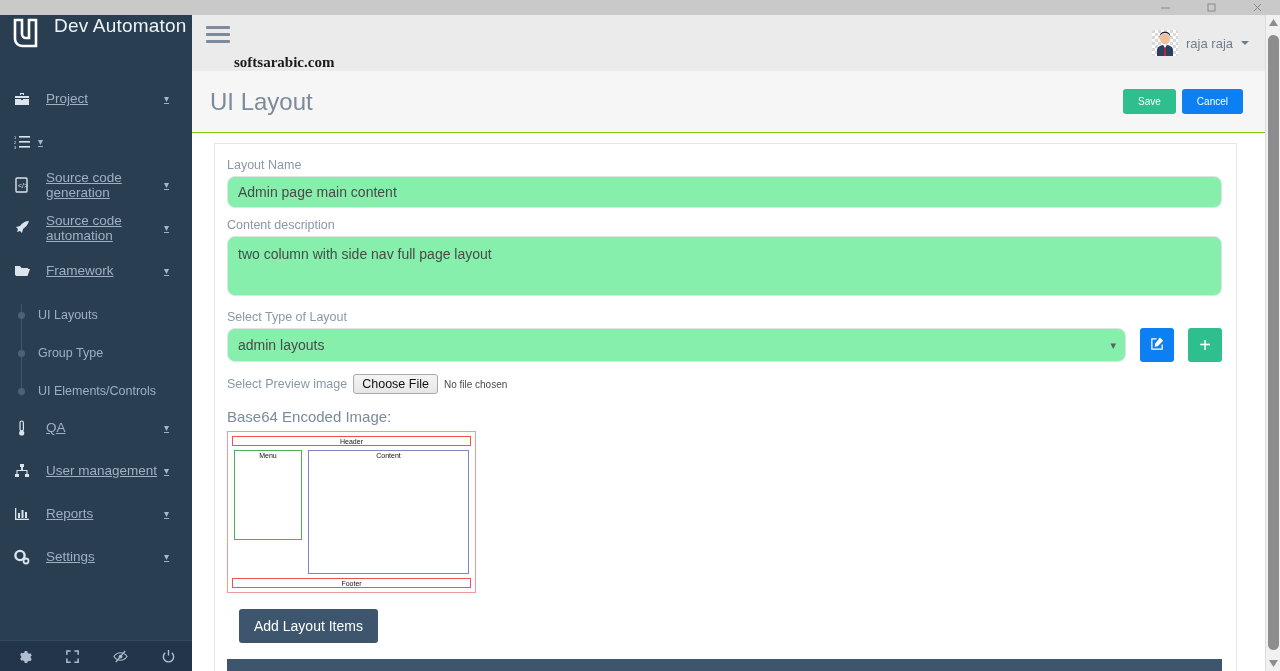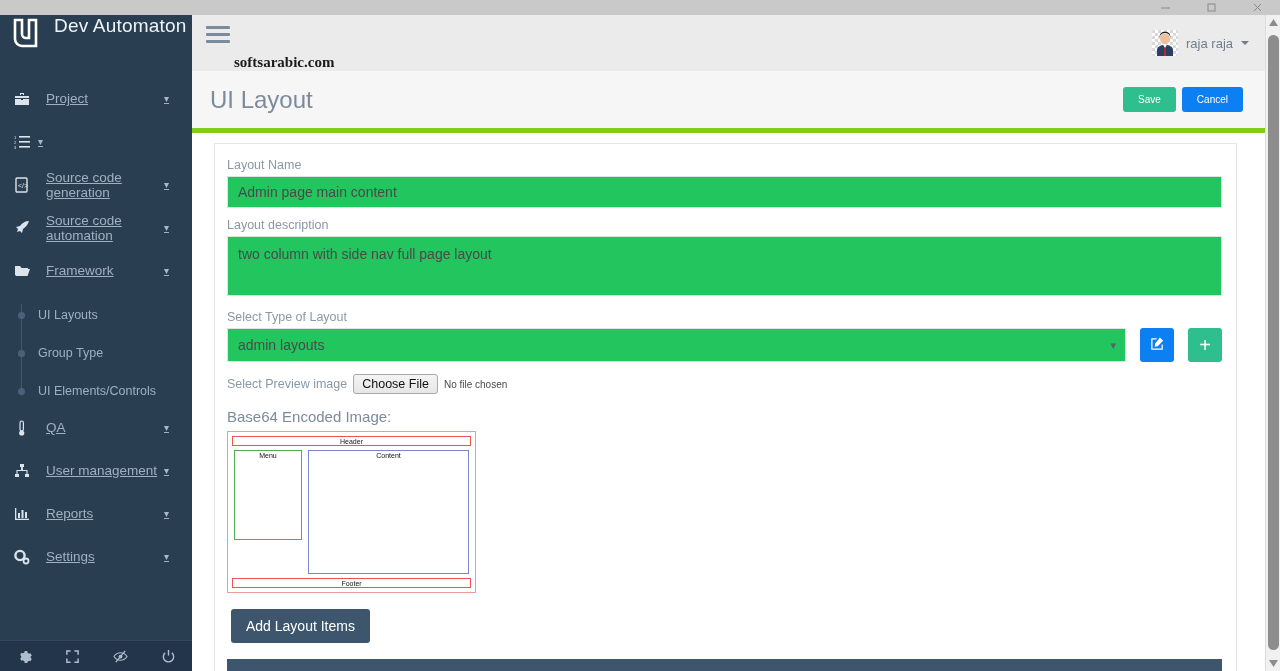--- a/index.html
+++ b/index.html
@@ -122,21 +122,21 @@
   .username { font-size: 13px; color: #6f7e8c; }
   .caret-down {
     width: 0; height: 0;
     border-left: 4px solid transparent;
     border-right: 4px solid transparent;
     border-top: 4px solid #6f7e8c;
   }
 
   .pagehead {
     height: 62px; background: #f6f6f6;
-    border-bottom: 5px solid #84cc16;
+    border-bottom: 1px solid #84cc16;
     display: flex; align-items: center;
     padding: 0 22px 0 18px;
   }
   .pagetitle { font-size: 24px; color: #7b8b9c; font-weight: 400; }
   .headbtns { margin-left: auto; display: flex; gap: 6px; }
   .btn {
     border: none; border-radius: 3px; color: #fff;
     font-size: 10px; padding: 7px 15px; cursor: pointer;
     font-family: "Liberation Sans", sans-serif;
   }
@@ -149,23 +149,23 @@
     background: #fff;
     border: 1px solid #e6e6e6;
     padding: 14px 0 0 0;
     height: 100%;
   }
   .field { padding: 0 14px 0 12px; }
   .flabel {
     font-size: 12.5px; color: #8a98a6; margin-bottom: 4px; display: block;
   }
   .ftext, .ftarea, .fselect {
-    width: 100%; border: 1px solid #dfe3e6; border-radius: 0;
+    width: 100%; border: 1px solid #dfe3e6; border-radius: 8px;
     font-family: "Liberation Sans", sans-serif;
-    font-size: 14px; color: #4a4a4a; background: #22c55e;
+    font-size: 14px; color: #4a4a4a; background: #86efac;
     padding: 8px 10px; outline: none;
   }
   .ftext { height: 32px; }
   .ftarea { height: 60px; resize: none; line-height: 1.3; }
   .mt10 { margin-top: 10px; }
   .selectrow { display: flex; gap: 14px; align-items: stretch; }
   .selwrap { flex: 1 1 auto; position: relative; }
   .fselect {
     appearance: none; -webkit-appearance: none;
     height: 34px; padding-right: 26px;
@@ -458,21 +458,21 @@
   </div>
 
   <div class="card">
 
     <div class="field">
       <label class="flabel">Layout Name</label>
       <input class="ftext" type="text" value="Admin page main content" style="">
     </div>
 
     <div class="field mt10">
-      <label class="flabel">Layout description</label>
+      <label class="flabel">Content description</label>
       <textarea class="ftarea" style="">two column with side nav full page layout</textarea>
     </div>
 
     <div class="field mt10">
       <label class="flabel">Select Type of Layout</label>
       <div class="selectrow">
         <div class="selwrap">
           <select class="fselect">
             <option>admin layouts</option>
           </select>
@@ -502,21 +502,21 @@
     </div>
 
     <div class="field">
       <div class="preview" style="margin-left:0">
         <div class="pbox p-header">Header</div>
         <div class="pbox p-menu">Menu</div>
         <div class="pbox p-content">Content</div>
         <div class="pbox p-footer">Footer</div>
       </div>
 
-      <button class="addbtn" style="margin-left:4px">Add Layout Items</button>
+      <button class="addbtn" style="margin-left:12px">Add Layout Items</button>
 
       <div class="tablewrap" style="margin-left:0;margin-right:0">
         <table class="grid">
           <thead>
             <tr>
               <th style="width:21%">Is Allow Multiple Items</th>
               <th style="width:19%">Child Template Type</th>
               <th style="width:18%">Template Item Type</th>
               <th style="width:16%">_ Is Collabsed</th>
               <th style="width:13%">Name</th>

